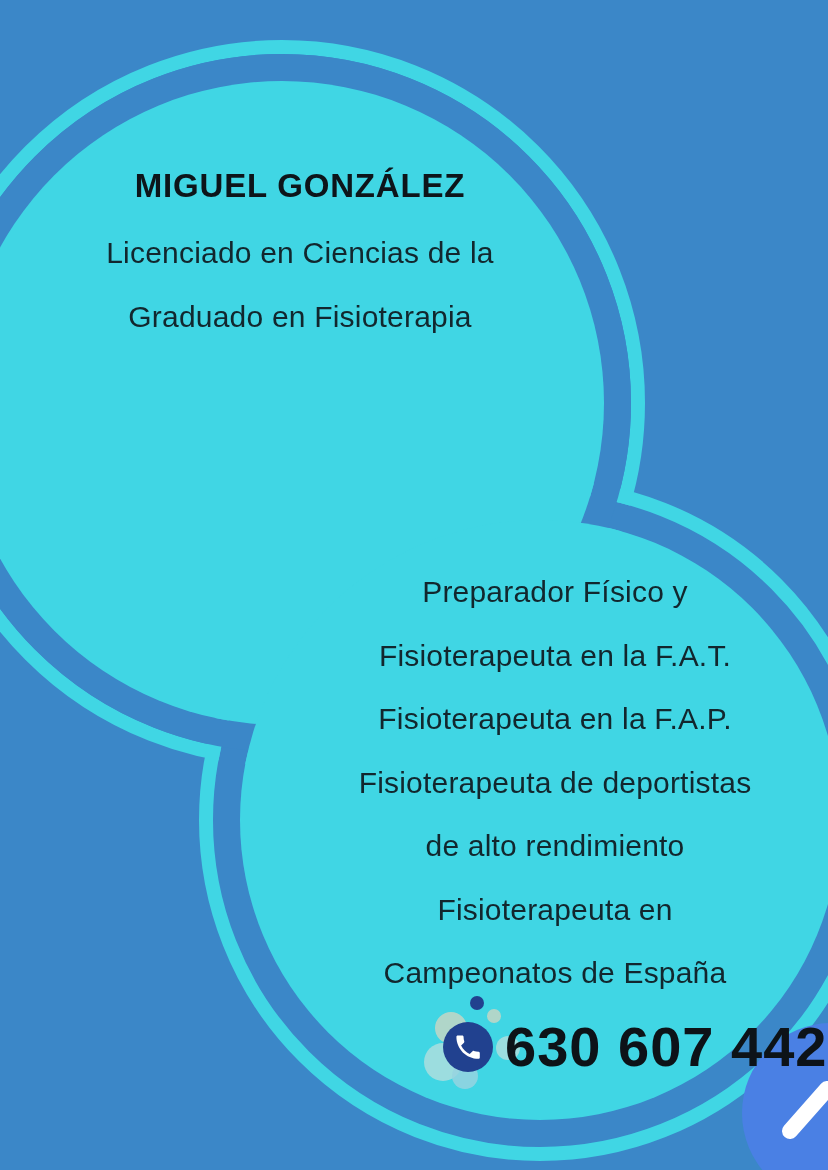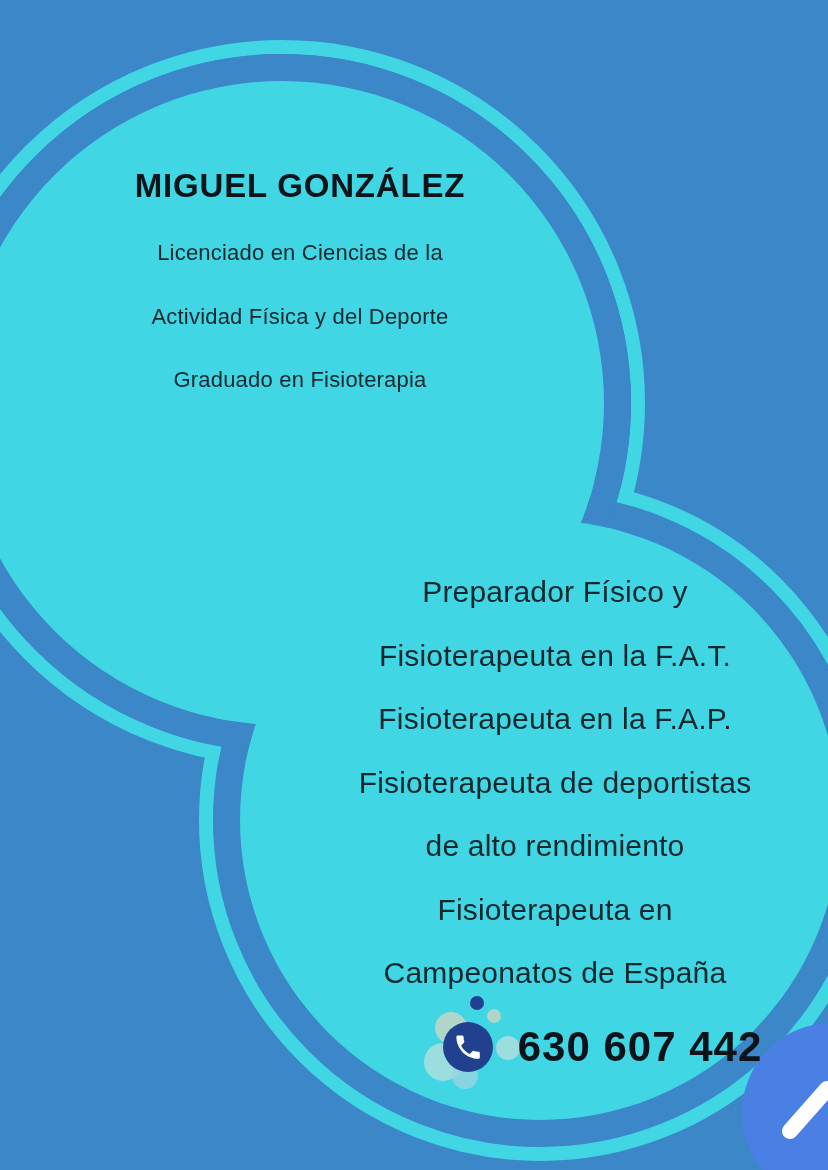--- a/index.html
+++ b/index.html
@@ -26,40 +26,40 @@
     line-height: 52px;
     white-space: nowrap;
   }
   .cred-block {
     position: absolute;
     left: 30px; top: 221px; width: 540px;
     text-align: center;
   }
   .cred-block .line {
     height: 63.5px; line-height: 63.5px;
-    font-size: 22px; letter-spacing: 0.2px;
+    font-size: 30px; letter-spacing: 0.2px;
     color: var(--c-text_dark, #12272e);
     white-space: nowrap;
   }
   .serv-block {
     position: absolute;
     left: 270px; top: 560px; width: 570px;
     text-align: center;
   }
   .serv-block .line {
     height: 63.5px; line-height: 63.5px;
     font-size: 30px; letter-spacing: 0.2px;
     color: var(--c-text_dark, #12272e);
     white-space: nowrap;
   }
   .phone-number {
     position: absolute;
     left: 505px; top: 1022px; width: 270px; height: 50px;
     line-height: 50px; text-align: center;
-    font-size: 42px; font-weight: 800; letter-spacing: 1px;
+    font-size: 56px; font-weight: 800; letter-spacing: 1px;
     color: var(--c-number, #0d1318);
     white-space: nowrap;
   }
 </style>
 </head>
 <body>
 
 <div class="stage">
 
   <svg class="bg" width="828" height="1170" viewBox="0 0 828 1170" aria-hidden="true">
@@ -96,21 +96,20 @@
       <line x1="790" y1="1131" x2="827" y2="1089" style="stroke:var(--c-white)" stroke-width="16" stroke-linecap="round"></line>
     </g>
   </svg>
 
   <div class="text-layer">
 
     <div class="title">MIGUEL GONZÁLEZ</div>
 
     <div class="cred-block">
       <div class="line">Licenciado en Ciencias de la</div>
-      <div class="line">Actividad Física y del Deporte</div>
       <div class="line">Graduado en Fisioterapia</div>
     </div>
 
     <div class="serv-block">
       <div class="line">Preparador Físico y</div>
       <div class="line">Fisioterapeuta en la F.A.T.</div>
       <div class="line">Fisioterapeuta en la F.A.P.</div>
       <div class="line">Fisioterapeuta de deportistas</div>
       <div class="line">de alto rendimiento</div>
       <div class="line">Fisioterapeuta en</div>

